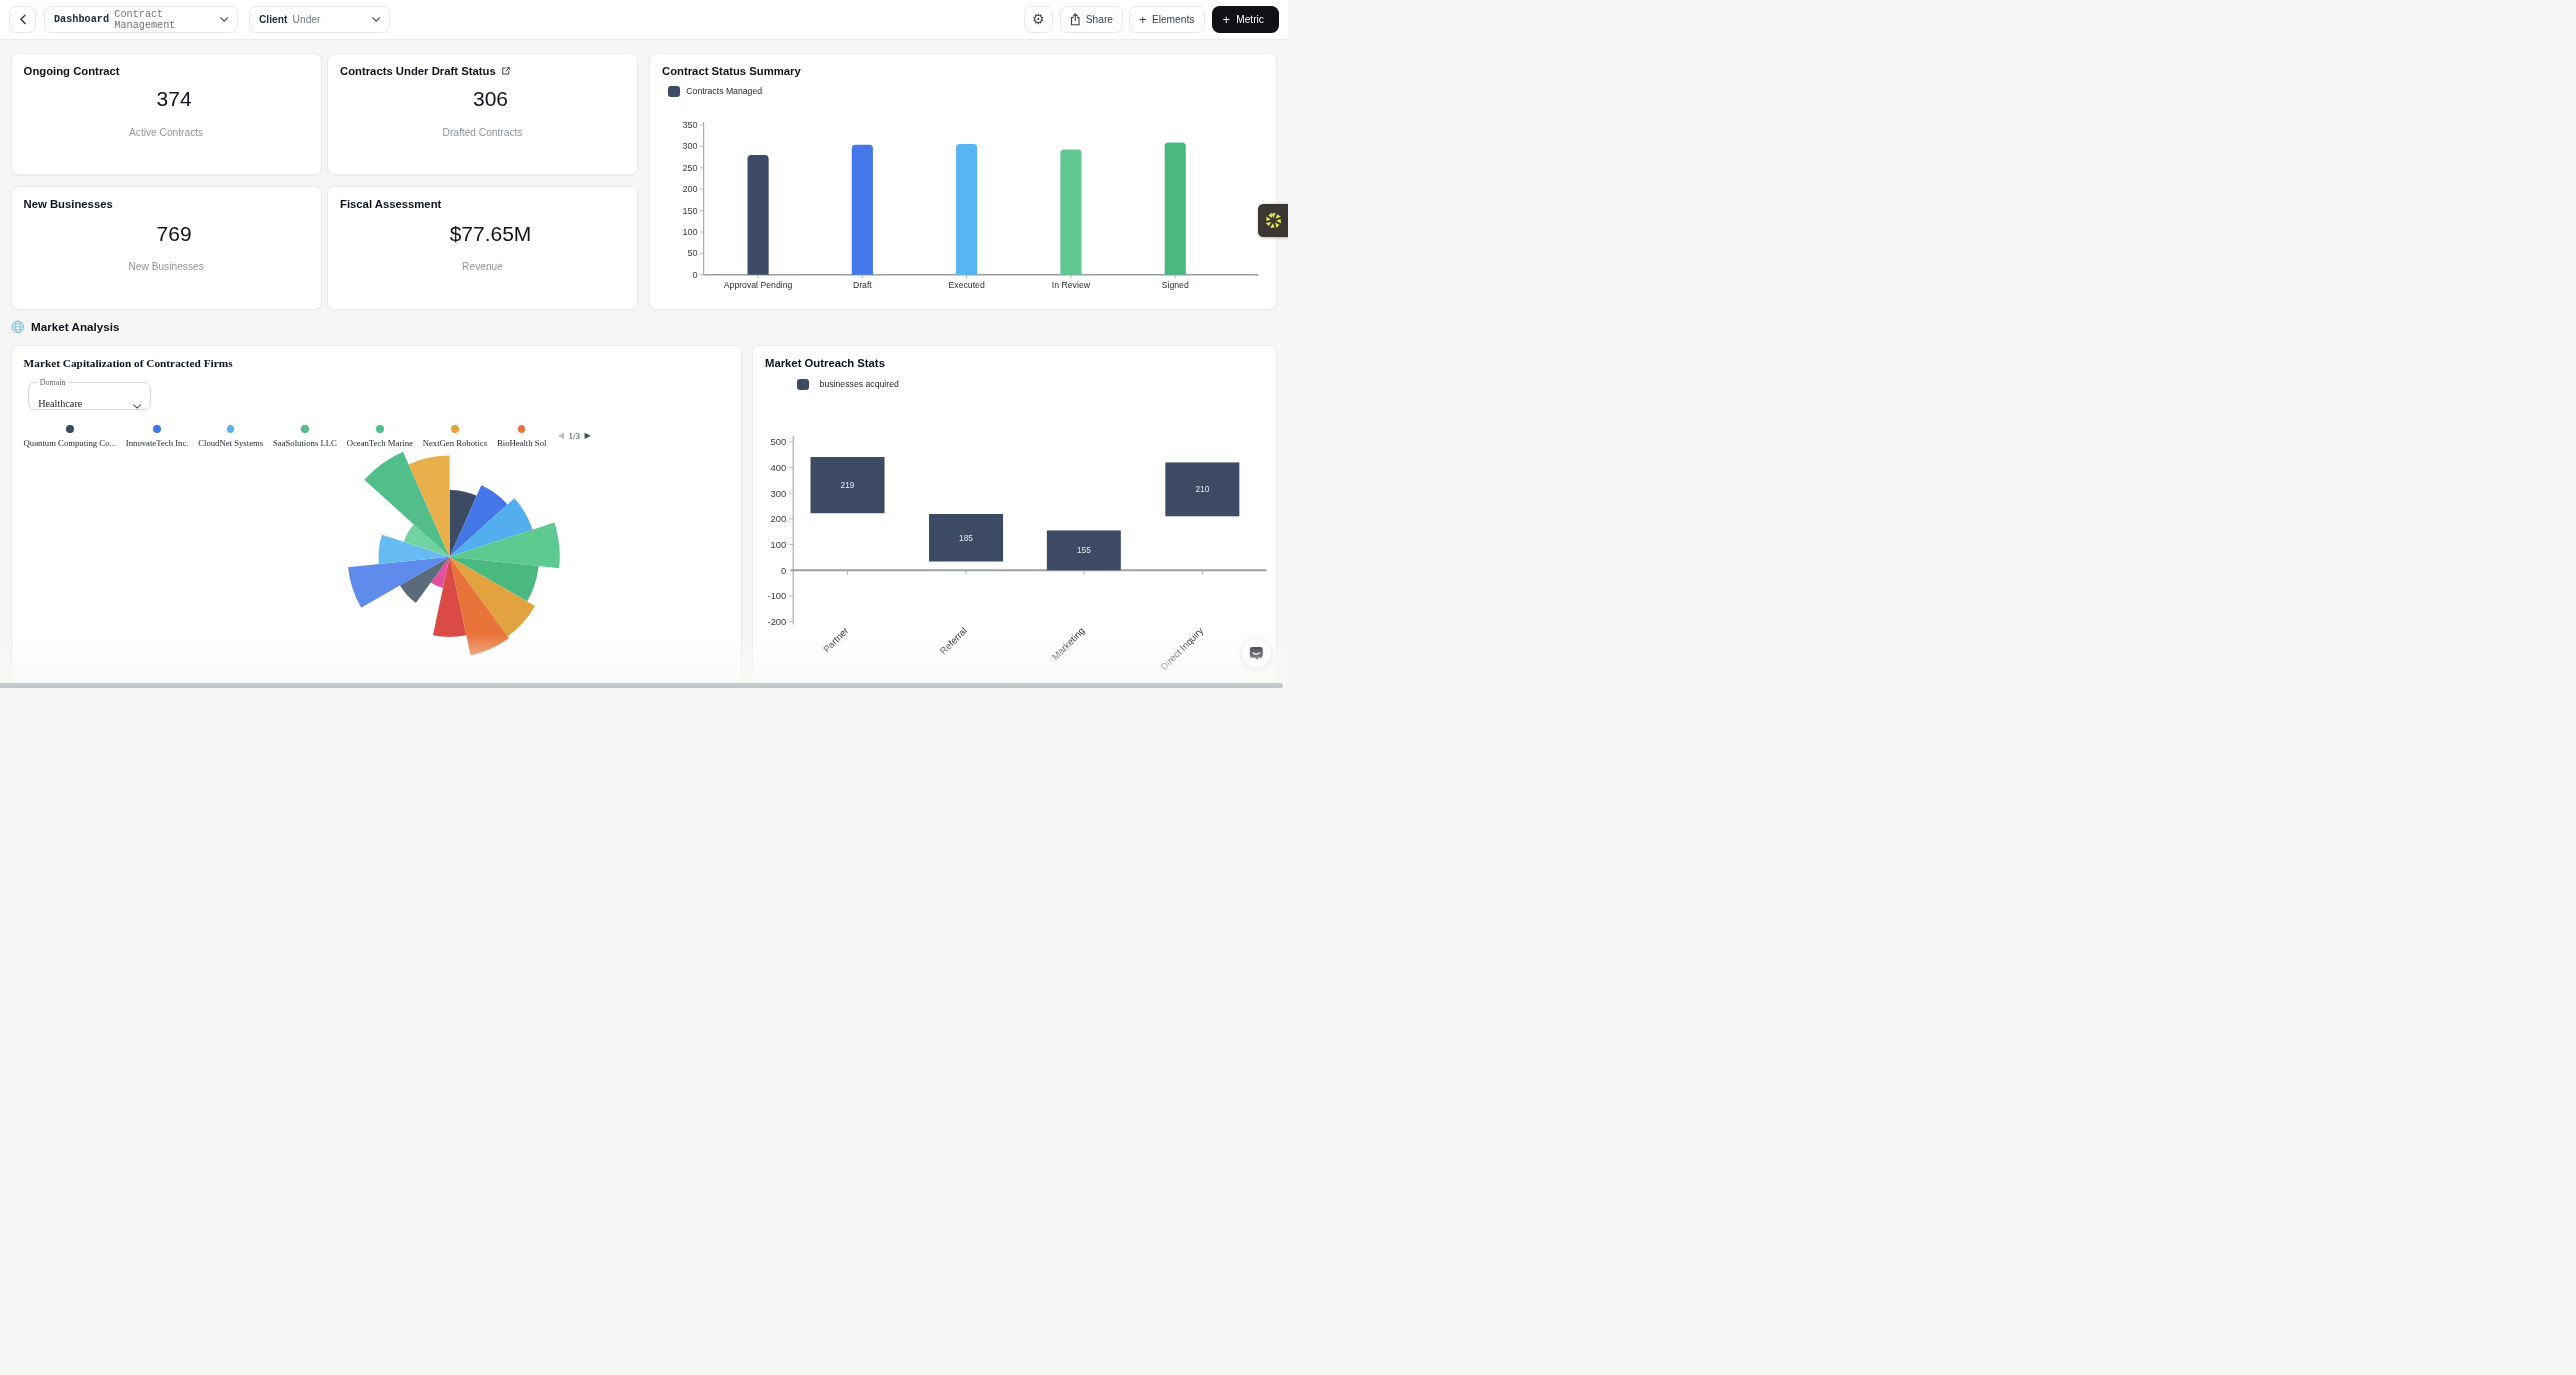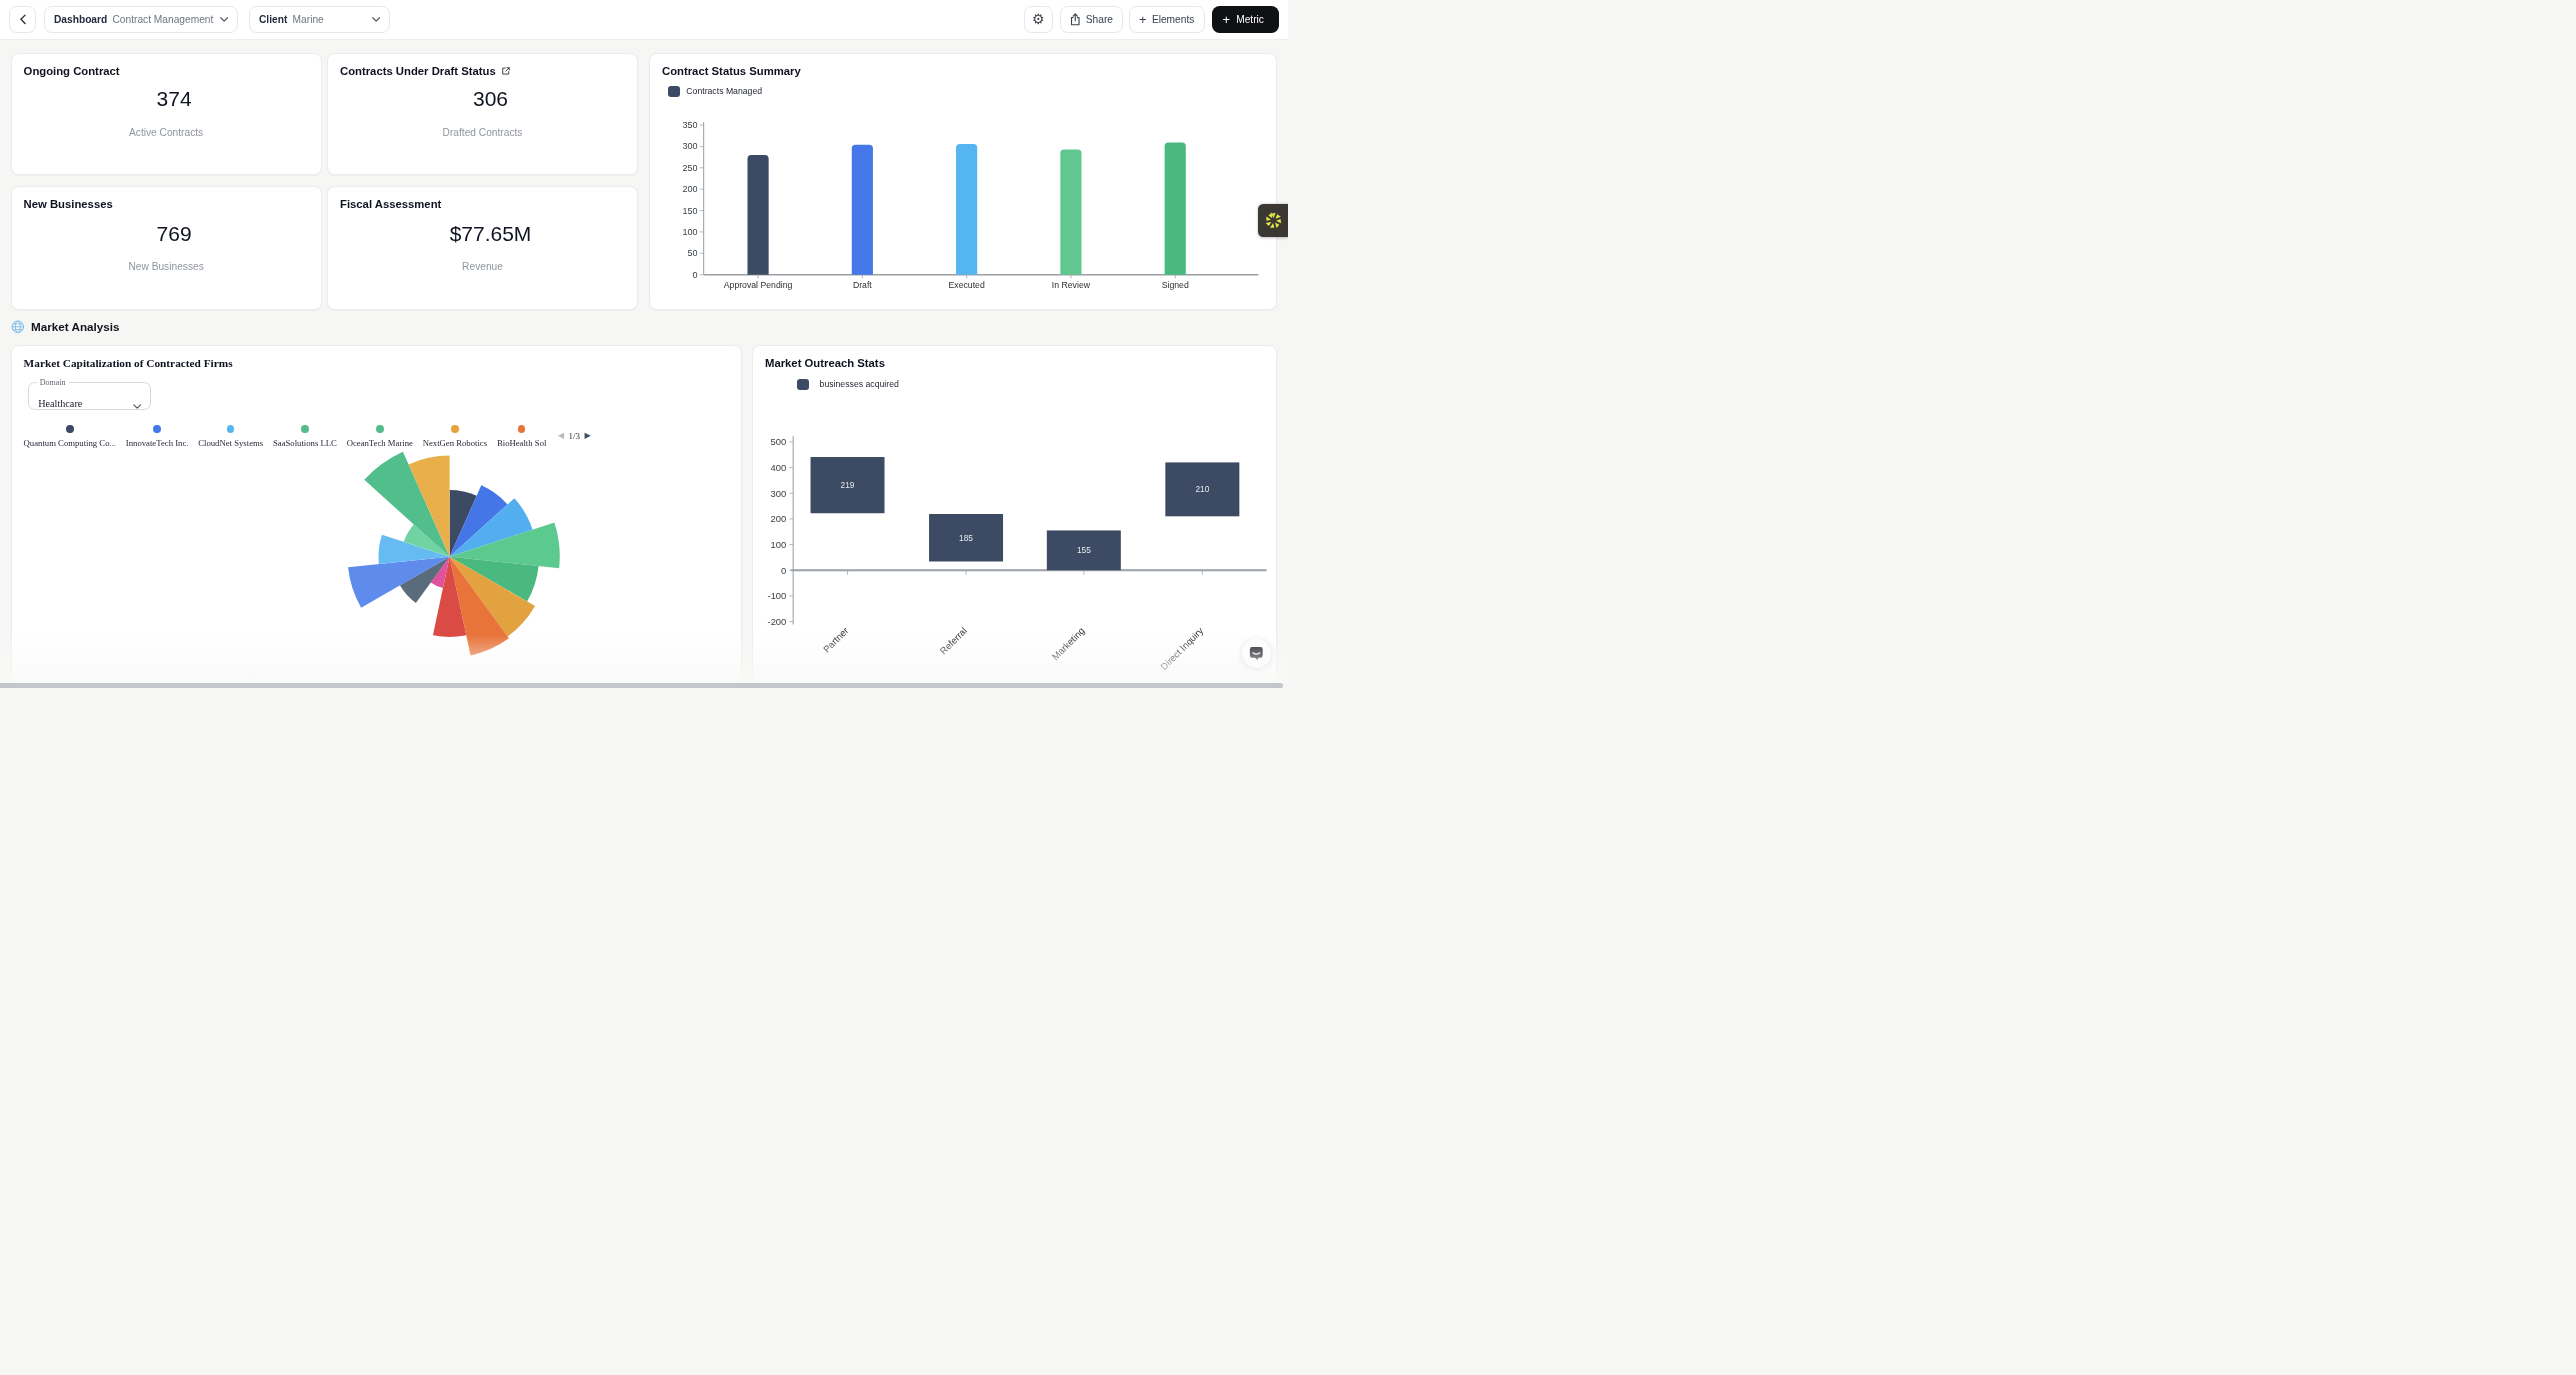--- a/index.html
+++ b/index.html
@@ -57,32 +57,32 @@
 </style>
 </head>
 <body>
 
 <div class="topbar">
   <div class="iconbtn" style="left:9px;width:27px;">
     <svg width="7.6" height="10.6" viewBox="0 0 10 14">
         <polyline points="8,1.5 2.5,7 8,12.5" fill="none" stroke="#2b303b" stroke-width="1.8" stroke-linecap="round" stroke-linejoin="round"></polyline>
       </svg>
   </div>
-  <div class="pill" style="left:44px;width:194px;">
+  <div class="pill" style="left:44px;width:194px;font-family:Liberation Mono, monospace;">
     <span class="lbl">Dashboard</span>
     <span class="val">Contract Management</span>
     <span class="chev">
         <svg width="8.3" height="5.3" viewBox="0 0 11 7">
           <polyline points="1,1 5.5,5.5 10,1" fill="none" stroke="#4b515c" stroke-width="1.5" stroke-linecap="round" stroke-linejoin="round"></polyline>
         </svg>
       </span>
   </div>
   <div class="pill" style="left:249px;width:141px;">
     <span class="lbl">Client</span>
-    <span class="val">Marine</span>
+    <span class="val">Under</span>
     <span class="chev">
         <svg width="8.3" height="5.3" viewBox="0 0 11 7">
           <polyline points="1,1 5.5,5.5 10,1" fill="none" stroke="#4b515c" stroke-width="1.5" stroke-linecap="round" stroke-linejoin="round"></polyline>
         </svg>
       </span>
   </div>
   <div class="iconbtn" style="left:1024px;width:29px;">
     <span style="font-size:14.4px;color:#40454d;line-height:1;">⚙</span>
   </div>
   <div class="pill" style="left:1060px;width:63px;">

